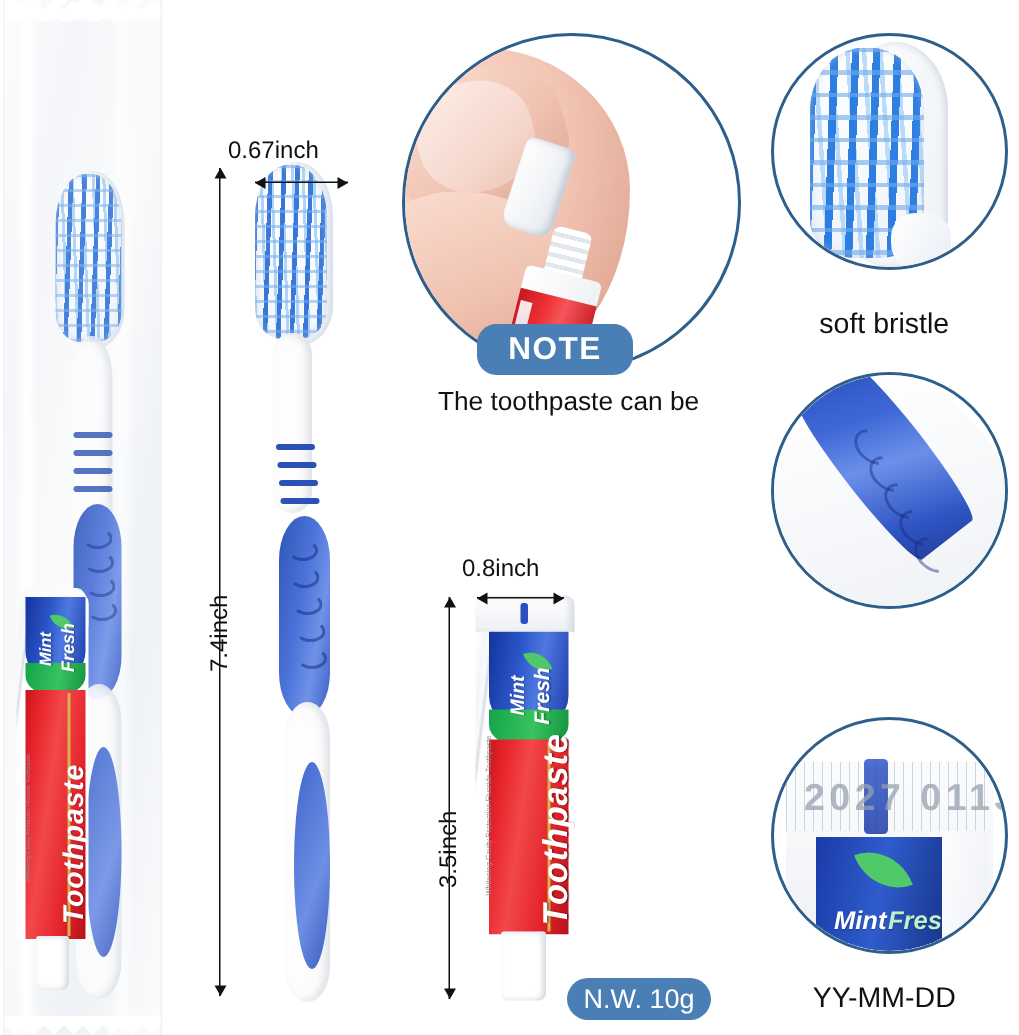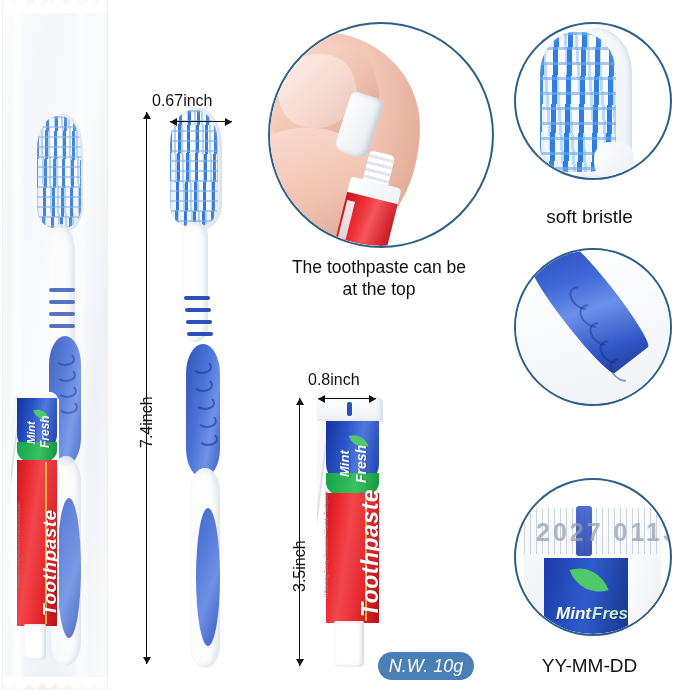--- a/index.html
+++ b/index.html
@@ -101,21 +101,21 @@
 
   
   #note-pill{position:absolute;background:#4a7fb5;color:#fff;font-weight:bold;
      font-size:21px;letter-spacing:1px;border-radius:13px;
      display:flex;align-items:center;justify-content:center;}
   #note-text{position:absolute;width:250px;text-align:center;font-size:17.5px;
      line-height:22px;color:#111;}
 
   
   #nw-pill{position:absolute;background:#4a7fb5;color:#fff;font-size:18px;
-     border-radius:14px;display:flex;align-items:center;justify-content:center;font-style:italic;}
+     border-radius:14px;display:flex;align-items:center;justify-content:center;}
 
   
   .hand{position:absolute;border-radius:48% 52% 46% 54%/56% 44% 56% 44%;
      background:radial-gradient(ellipse at 35% 30%, #fbdcd0 0%, #f3c6b6 45%, #e3ab98 78%, #d59a86 100%);}
   .finger{position:absolute;border-radius:50%/40%;
      background:linear-gradient(150deg,#fbe0d4,#f0c2b0 60%,#dda491);}
   .nail{position:absolute;border-radius:50%/44%;
      background:linear-gradient(150deg,#fdeee8,#f6d9ce 60%,#eac4b6);}
 
   
@@ -227,24 +227,24 @@
         <div class="abs" style="left:2px;top:30px;width:52px;height:20px;
              background:linear-gradient(100deg,#ffffff,#eef1f5);border-radius:4px;"></div>
         <div class="abs" style="left:2px;top:46px;width:52px;height:52px;
              background:linear-gradient(98deg,#c8161d 0%,#ee3238 35%,#f4565b 55%,#c2151c 100%);"></div>
         <div class="abs" style="left:4px;top:54px;width:8px;height:40px;
              background:linear-gradient(180deg,#ffffff,#dfe6ee);opacity:.9;"></div>
       </div>
     </div>
   </div>
 
+  <div id="note-pill" style="left:318px;top:216px;width:104px;height:34px;">NOTE</div>
 
   <div id="note-text" style="left:254px;top:256px;">
     <div>The toothpaste can be</div>
-    <div>at the top</div>
   </div>
 
   <div class="tube" style="left:317px;top:397px;width:66px;height:270px;">
     <div class="abs" style="left:0;right:0;top:0;height:26px;
          background:linear-gradient(180deg,#ffffff,#eceff4);border-radius:6px 6px 3px 3px;
          box-shadow:inset -3px 0 5px rgba(185,195,210,.55);"></div>
     <div class="abs" style="left:30px;top:5px;width:5px;height:14px;background:#2a4fc0;border-radius:2px;"></div>
     <div class="body" style="top:24px;bottom:44px;">
       <div class="bluecap-band" style="left:9px;right:4px;top:0;height:66px;"></div>
       <div class="greenwave" style="left:9px;right:4px;top:52px;height:26px;"></div>

